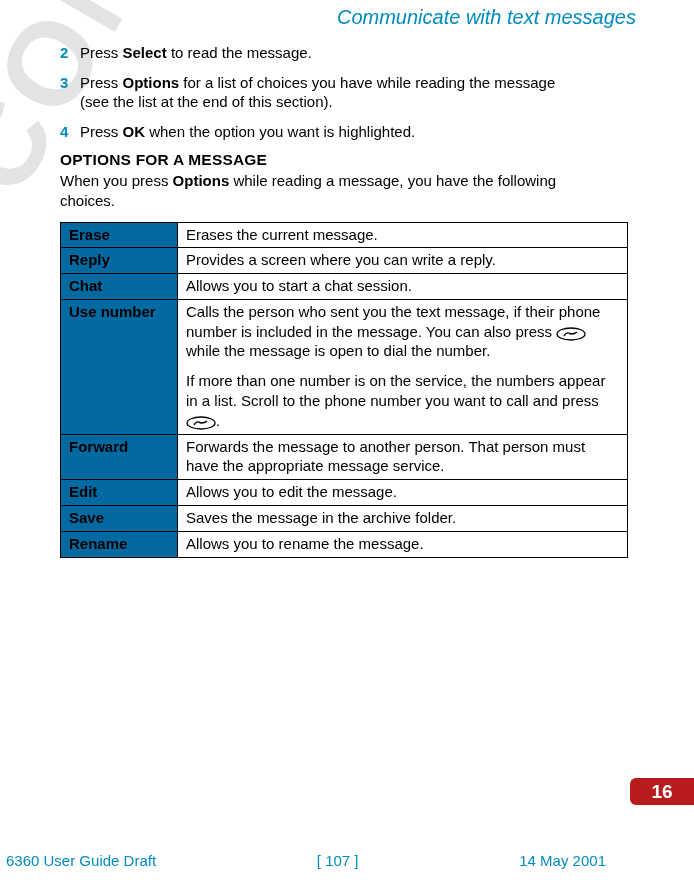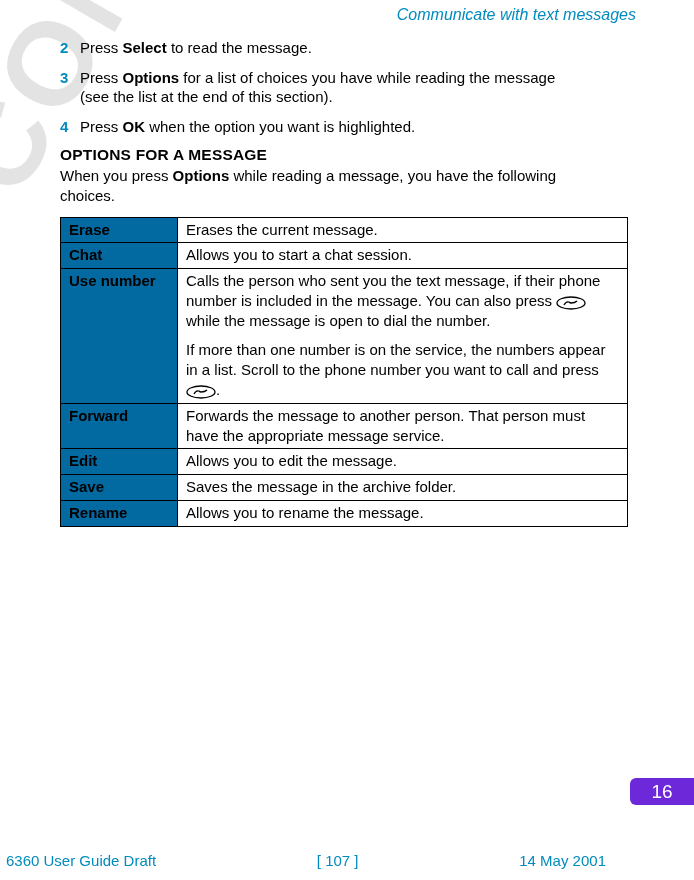--- a/index.html
+++ b/index.html
@@ -13,21 +13,21 @@
     color: #000;
   }
   .page {
     padding: 6px 50px 0 60px;
     position: relative;
   }
   .header-title {
     text-align: right;
     color: #008bbf;
     font-style: italic;
-    font-size: 16px;
+    font-size: 20px;
     margin: 0 0 14px 0;
     padding-right: 8px;
   }
   .watermark {
     position: absolute;
     left: 40px;
     top: 80px;
     font-size: 118px;
     font-weight: bold;
     color: rgba(0,0,0,0.11);
@@ -89,24 +89,24 @@
     background: #0369a1;
   }
   .p2 { margin-top: 10px; }
   .call-key-icon svg { vertical-align: -4px; }
   .page-badge {
     position: absolute;
     right: 0;
     top: 778px;
     width: 64px;
     height: 27px;
-    background: #6d28d9;
+    background: #b91c1c;
     color: #fff;
     font-size: 19px;
-    font-weight: normal;
+    font-weight: bold;
     text-align: center;
     line-height: 27px;
     border-top-left-radius: 6px;
     border-bottom-left-radius: 6px;
   }
   .footer {
     position: absolute;
     left: 0;
     width: 660px;
     top: 852px;
@@ -153,20 +153,24 @@
     <div class="subhead">OPTIONS FOR A MESSAGE</div>
     <div class="options-intro">
       <span>When you press </span><b>Options</b><span> while reading a message, you have the following choices.</span>
     </div>
 
     <table class="options">
       <tbody>
           <tr>
         <td class="label">Erase</td>
         <td>Erases the current message.</td>
+      </tr>
+      <tr>
+        <td class="label">Reply</td>
+        <td>Provides a screen where you can write a reply.</td>
       </tr>
       <tr>
         <td class="label">Chat</td>
         <td>Allows you to start a chat session.</td>
       </tr>
       <tr>
         <td class="label">Use number</td>
         <td>
           <div>
             <span>Calls the person who sent you the text message, if their phone number is included in the message. You can also press </span><span class="call-key-icon"><svg width="30" height="14" viewBox="0 0 30 14">

